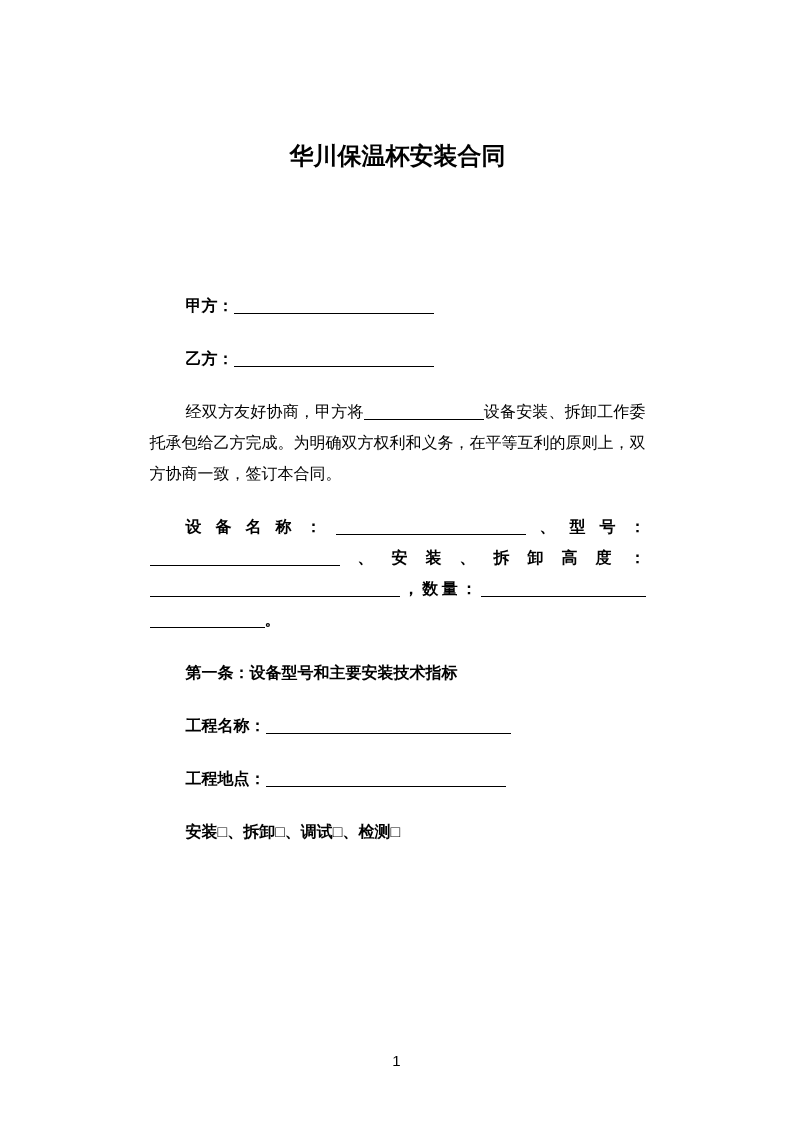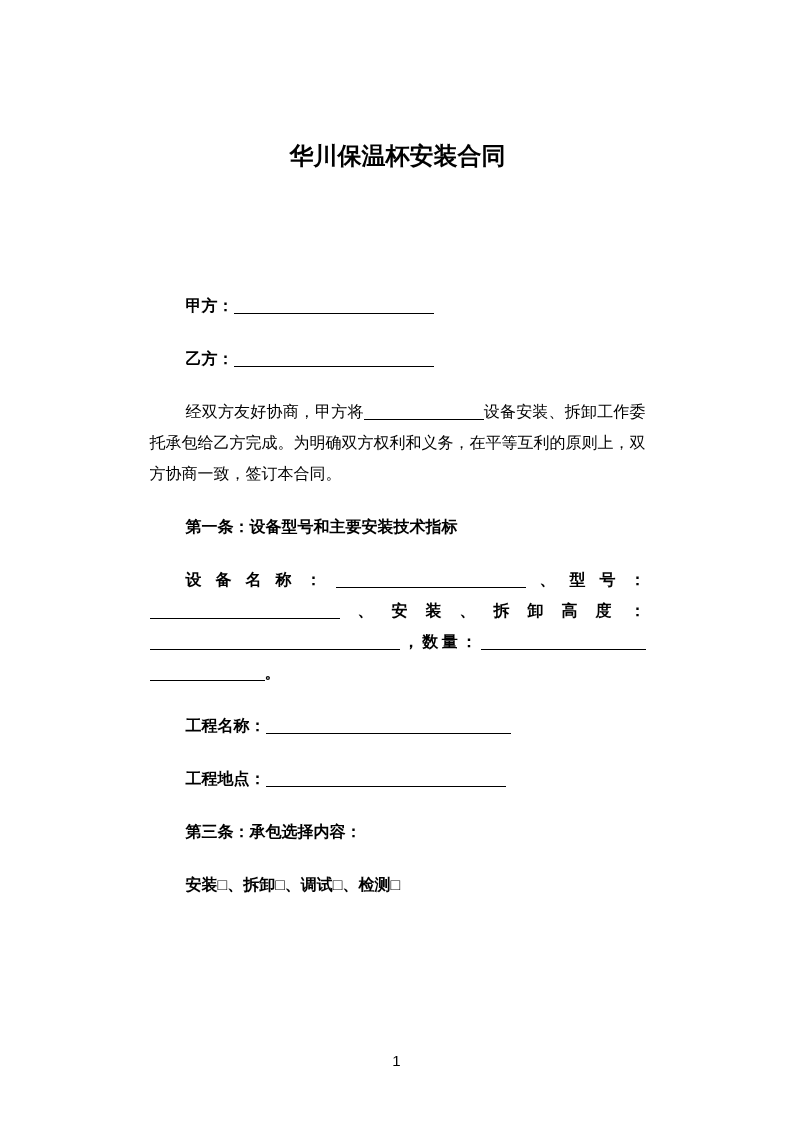--- a/index.html
+++ b/index.html
@@ -65,30 +65,29 @@
 <div class="page">
 
   <h1 class="doc-title">华川保温杯安装合同</h1>
 
   <p class="para bold"><span>甲方：</span><span class="blank w200"></span></p>
 
   <p class="para bold"><span>乙方：</span><span class="blank w200"></span></p>
 
   <p class="para"><span>经双方友好协商，甲方将</span><span class="blank w120"></span><span>设备安装、拆卸工作委托承包给乙方完成。为明确双方权利和义务，在平等互利的原则上，双方协商一致，签订本合同。</span></p>
 
+  <p class="para bold"><span>设备名称：</span><span class="blank w190"></span><span>、型号：</span><span class="blank w190"></span><span>、安装、拆卸高度：</span><span class="blank w250"></span><span>，数量：</span><span class="blank w165"></span><span class="blank w115"></span><span>。</span></p>
+
   <p class="para bold">第一条：设备型号和主要安装技术指标</p>
-
-  <p class="para bold"><span>设备名称：</span><span class="blank w190"></span><span>、型号：</span><span class="blank w190"></span><span>、安装、拆卸高度：</span><span class="blank w250"></span><span>，数量：</span><span class="blank w165"></span><span class="blank w115"></span><span>。</span></p>
 
 
   <p class="para bold"><span>工程名称：</span><span class="blank w245"></span></p>
 
   <p class="para bold"><span>工程地点：</span><span class="blank w240"></span></p>
 
-  <p class="para bold">第三条：承包选择内容：</p>
 
   <p class="para bold"><span><span>安装</span><span>□</span><span>、</span></span><span><span>拆卸</span><span>□</span><span>、</span></span><span><span>调试</span><span>□</span><span>、</span></span><span><span>检测</span><span>□</span></span></p>
 
 
 
   <div class="page-number">1</div>
 
 </div>
 
 </body></html>

